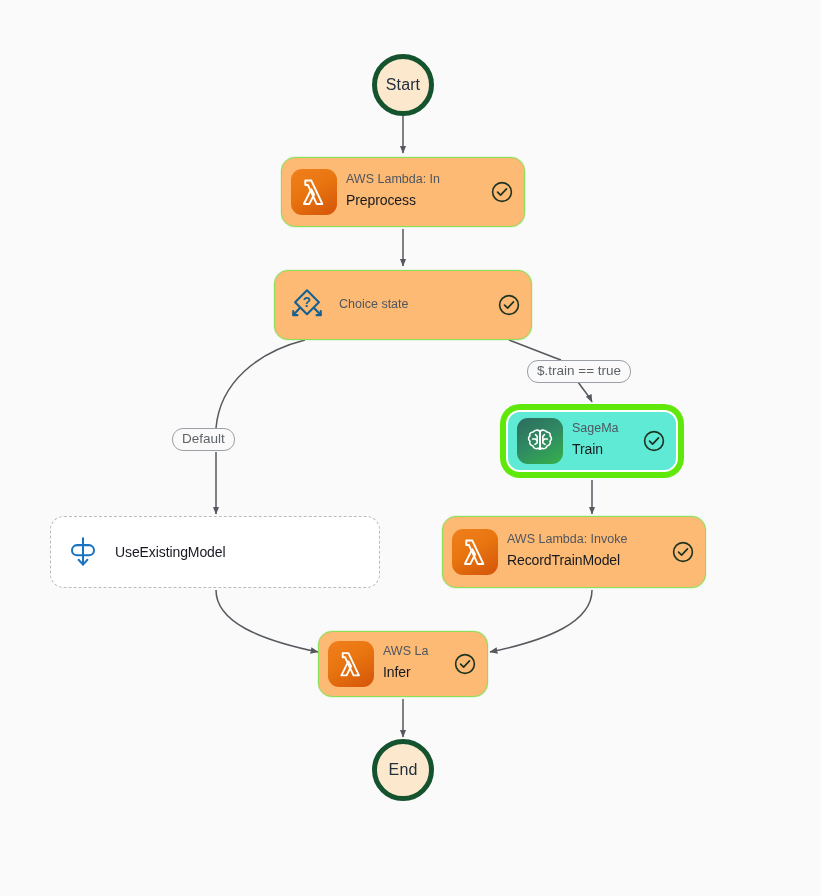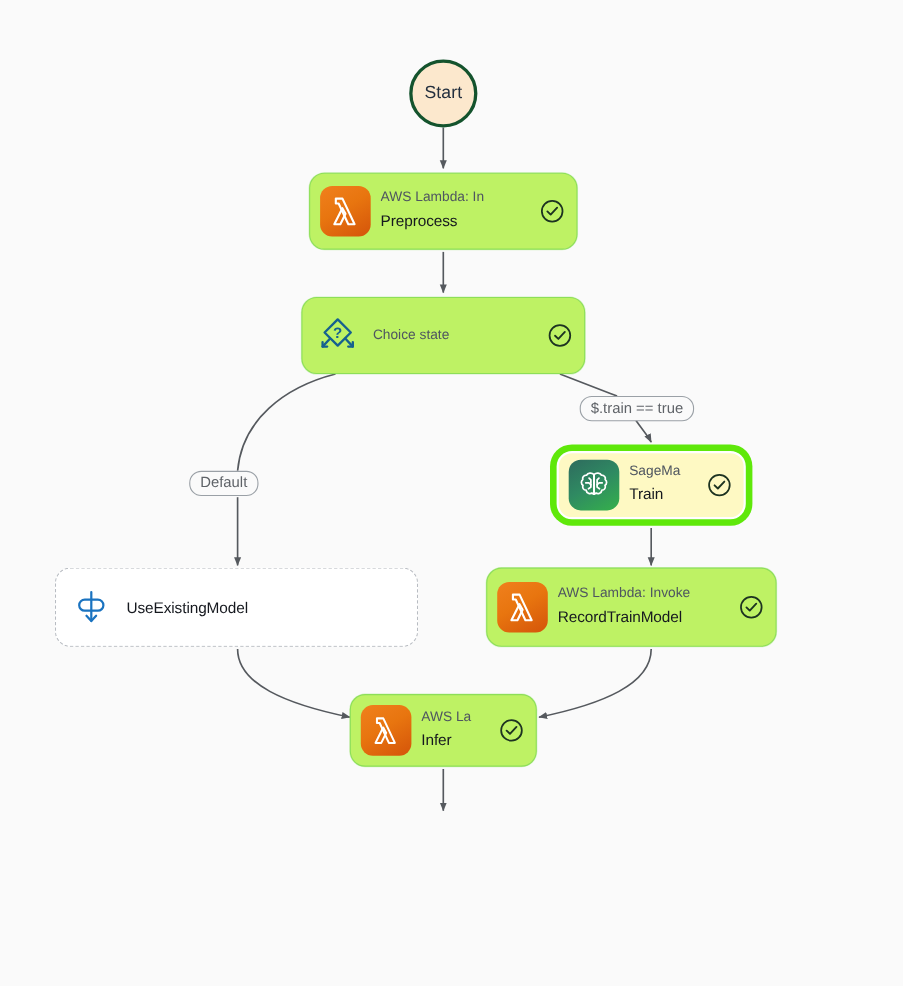--- a/index.html
+++ b/index.html
@@ -33,21 +33,21 @@
     pointer-events: none;
   }
 
   
   .terminal {
     position: absolute;
     width: 62px;
     height: 62px;
     border-radius: 50%;
     background: #fce8cd;
-    border: 3px solid #14532d;
+    border: 5px solid #14532d;
     display: flex;
     align-items: center;
     justify-content: center;
     box-sizing: border-box;
   }
   .terminal .t-label {
     font-size: 16px;
     color: #232f3e;
     letter-spacing: .1px;
   }
@@ -57,30 +57,30 @@
     position: absolute;
     box-sizing: border-box;
     border-radius: 14px;
     display: flex;
     align-items: center;
     padding: 0 10px 0 9px;
     background: #d9f7c4;
     border: 1.5px solid #8fe05c;
   }
   .node.task {
-    background: #bef264;
+    background: #fdba74;
     border: 1.5px solid #8ddf58;
     box-shadow: 0 0 0 0.5px rgba(140,220,90,.35);
   }
   .node.pass-state {
     background: #ffffff;
     border: 1.5px dashed #b8bcc2;
   }
   .node.selected {
-    background: #fef9c3;
+    background: #5eead4;
     border: 2px solid #ffffff;
     box-shadow: 0 0 0 6px #5fe80a;
   }
 
   .node-icon {
     width: 46px;
     height: 46px;
     flex: 0 0 46px;
     border-radius: 11px;
     display: flex;
@@ -311,14 +311,17 @@
       <div class="node-title">Infer</div>
     </div>
     <div class="status-icon">
       <svg width="24" height="24" viewBox="0 0 24 24" xmlns="http://www.w3.org/2000/svg">
         <circle cx="12" cy="12" r="9.4" fill="none" stroke="#1d3321" stroke-width="1.6"></circle>
         <path d="M7.6 12.2 L10.6 15.1 L16.5 8.8" fill="none" stroke="#1d3321" stroke-width="1.7" stroke-linecap="round" stroke-linejoin="round"></path>
       </svg>
     </div>
   </div>
 
+  <div class="terminal" style="left:372px; top:739px;">
+    <span class="t-label">End</span>
+  </div>
 
 </div>
 
 </body></html>

